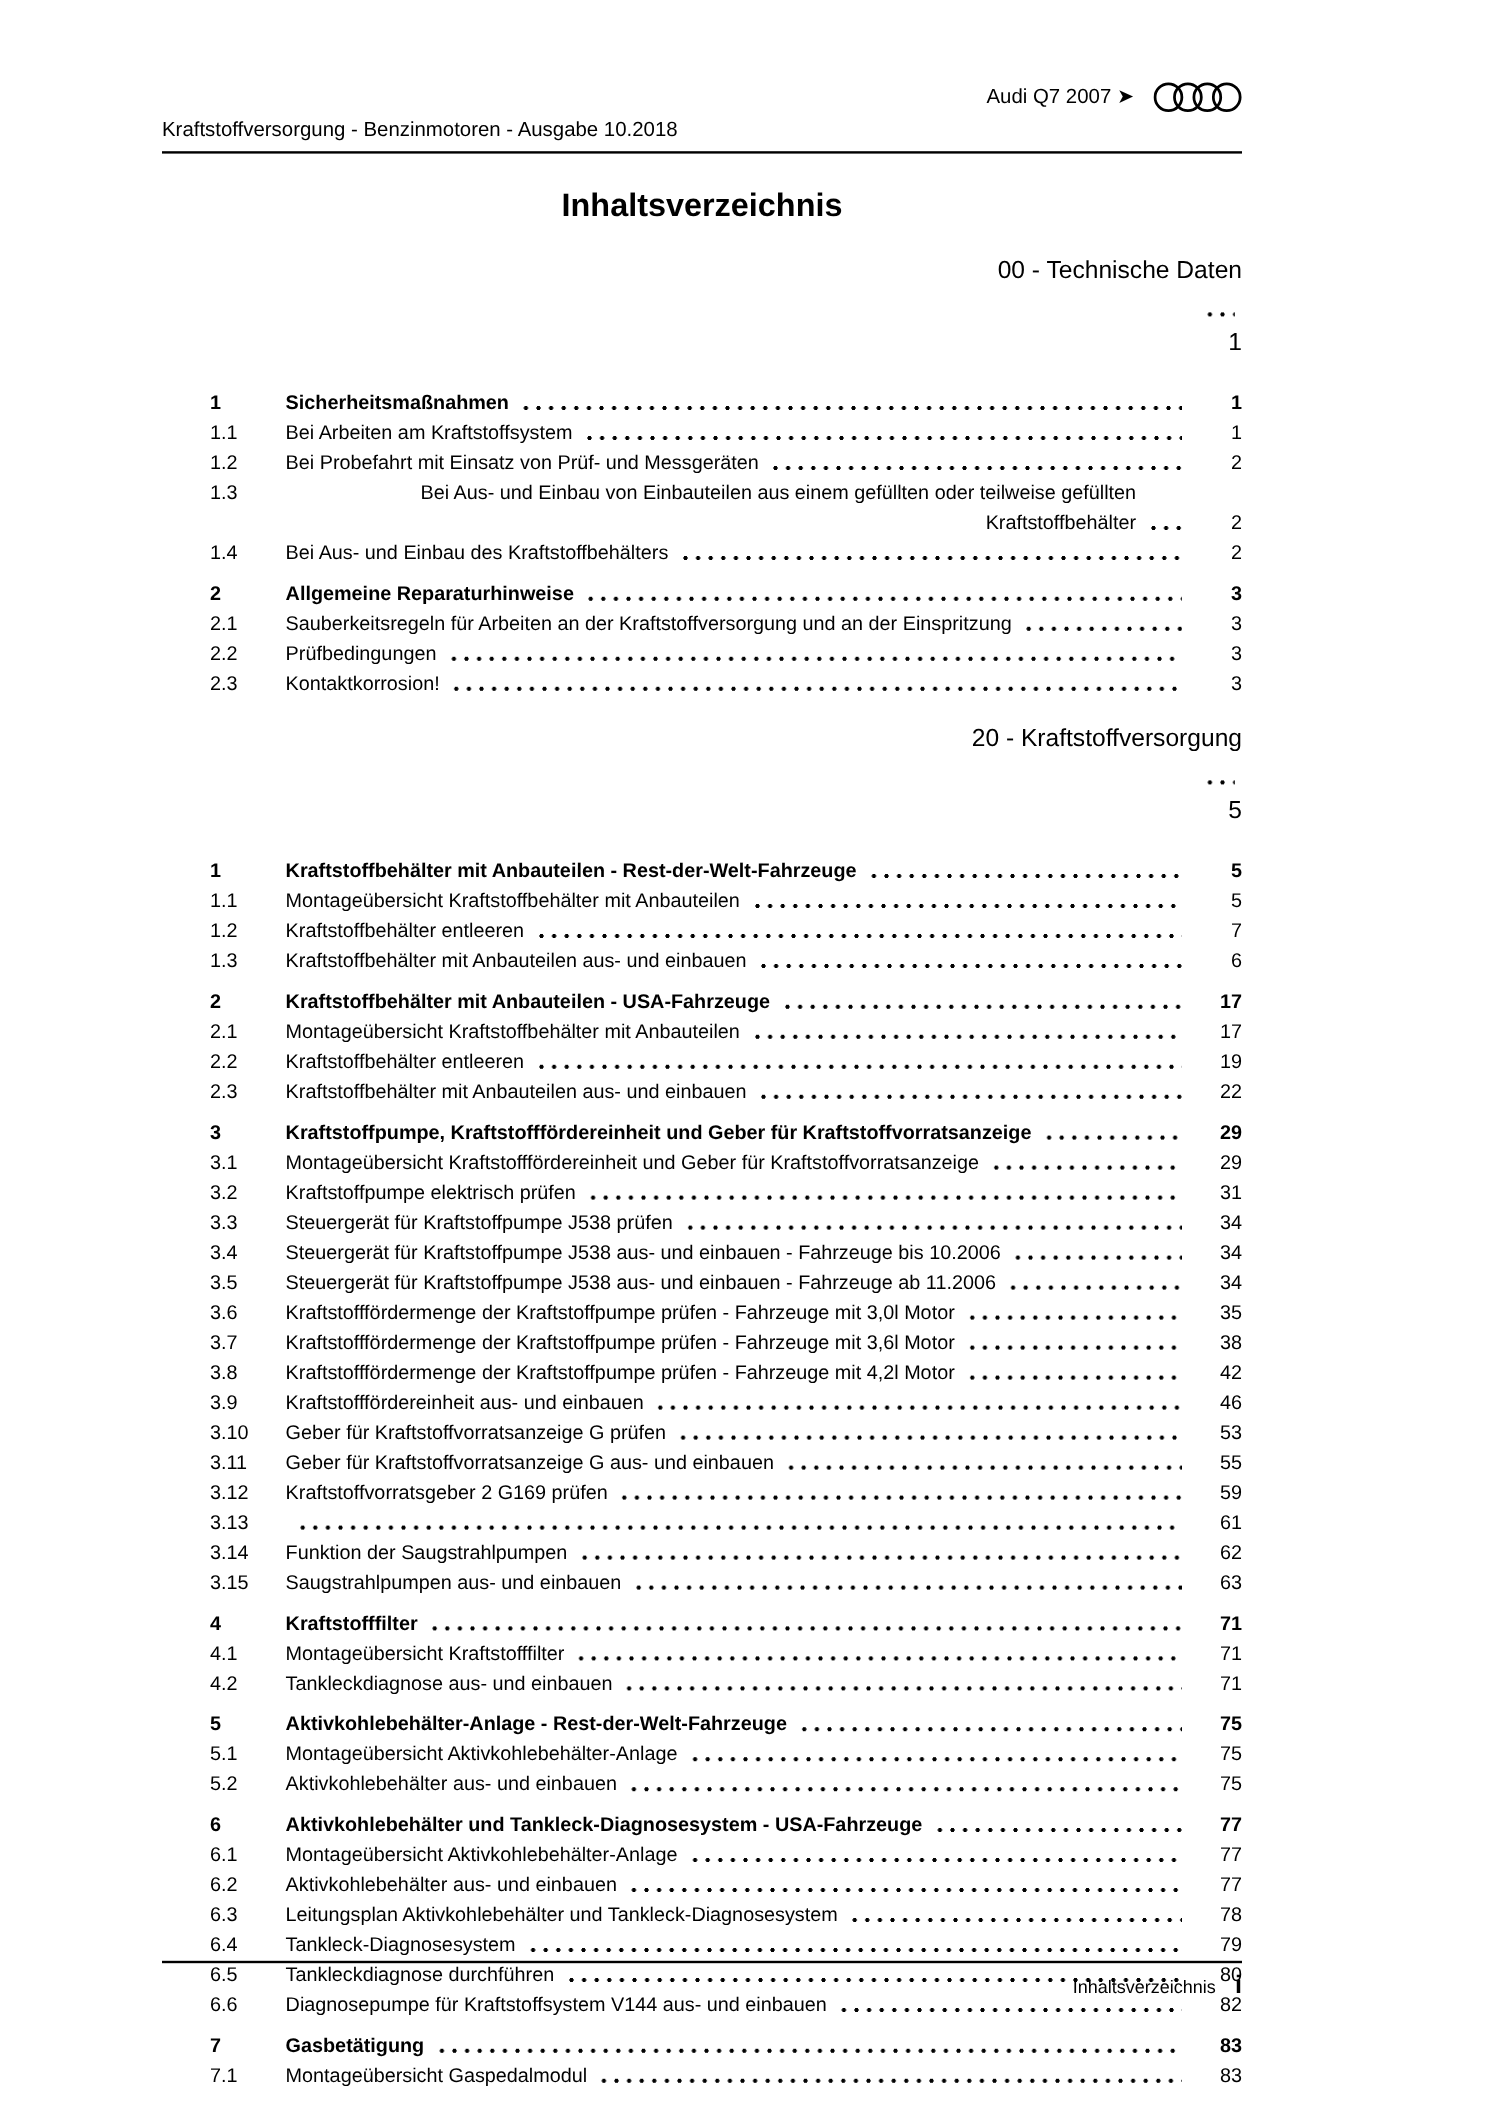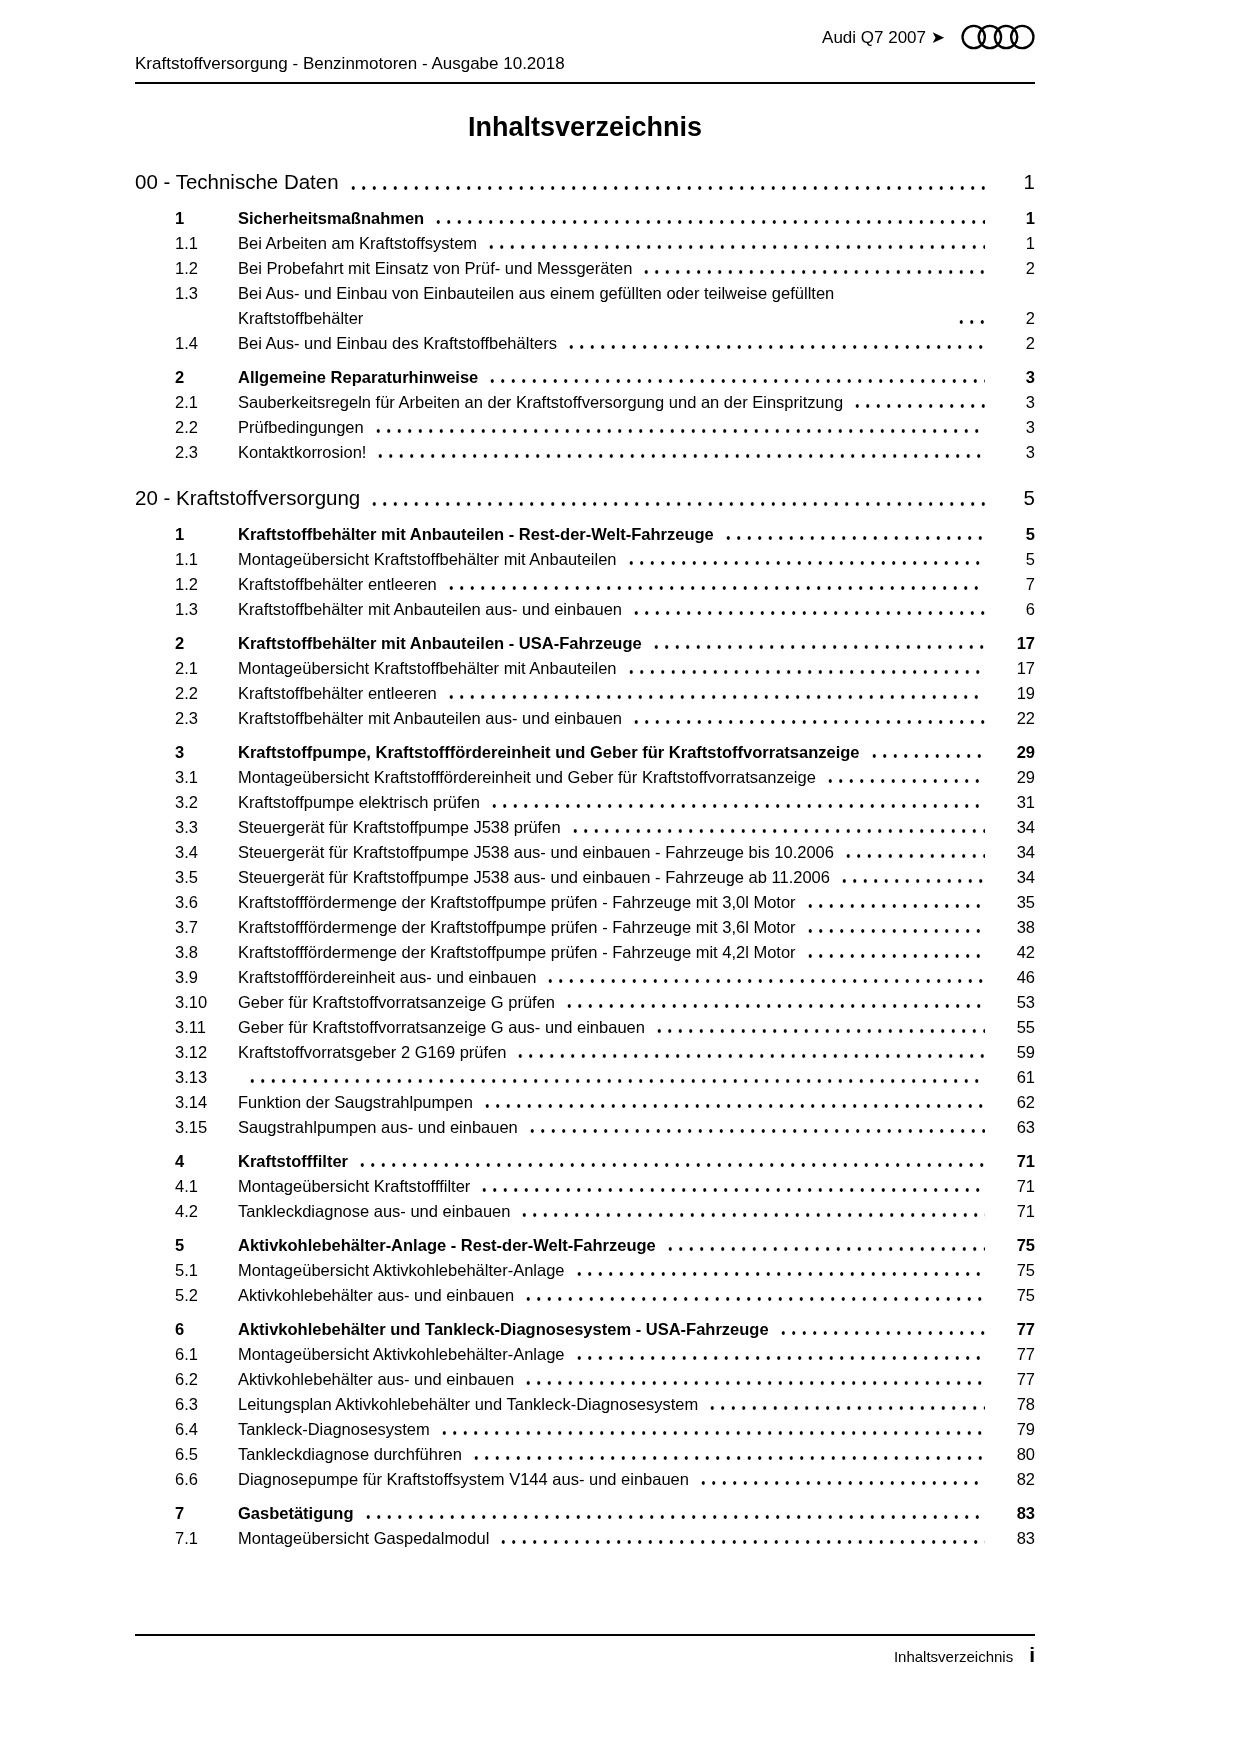--- a/index.html
+++ b/index.html
@@ -6,43 +6,43 @@
   html, body { margin: 0; padding: 0; }
   body {
     width: 1240px; height: 1754px;
     background: #ffffff; color: #000000;
     font-family: "Liberation Sans", "DejaVu Sans", sans-serif;
     position: relative; overflow: hidden;
   }
   .content { position: absolute; left: 135px; top: 0; width: 900px; }
 
   
-  .hdr { padding-top: 24px; }
+  .hdr { padding-top: 68px; }
   .hdr-line1 { display: flex; justify-content: flex-end; align-items: center; gap: 16px; font-size: 17px; }
   .rings { width: 74px; height: 26px; display: block; }
   .hdr-line2 { font-size: 17px; text-align: left; margin-top: 4px; }
   .rule { border-bottom: 2px solid #000; margin-top: 8px; }
 
   
   h1.title { text-align: center; font-size: 27px; font-weight: bold; margin: 28px 0 24px 0; }
 
   
   .toc-row { display: flex; align-items: flex-end; font-size: 16.5px; line-height: 25px; }
   .toc-row .num { flex: 0 0 63px; margin-left: 40px; align-self: flex-start; }
-  .etitle { flex: 0 1 auto; }
+  .etitle { flex: 0 1 auto; text-align: right; }
   .dots {
     flex: 1 1 30px; min-width: 26px; height: 19px; margin: 0 6px 0 9px;
     background-image: radial-gradient(circle, #000 1.55px, transparent 1.9px);
     background-size: 10.5px 10px;
     background-repeat: repeat-x;
     background-position: left 0 bottom 4px;
   }
   .pagenum { flex: 0 0 44px; text-align: right; }
 
-  .section-row { font-size: 20.5px; line-height: 30px; margin-top: 18px; font-weight: normal; }
+  .section-row { font-size: 20.5px; line-height: 30px; margin-top: 18px; font-weight: normal; flex-direction: column; }
   .toc-section:first-of-type .section-row { margin-top: 2px; }
   .section-row .dots { height: 22px; }
   .entries { margin-top: 3px; }
   .toc-row.bold { font-weight: bold; margin-top: 9px; }
 
   
   .footer { position: absolute; left: 135px; width: 900px; top: 1626px; }
   .ftr-text { display: flex; justify-content: flex-end; align-items: baseline; gap: 16px; margin-top: 7px; font-size: 15px; }
   .ftr-page { font-size: 21px; font-weight: bold; }
 </style>

